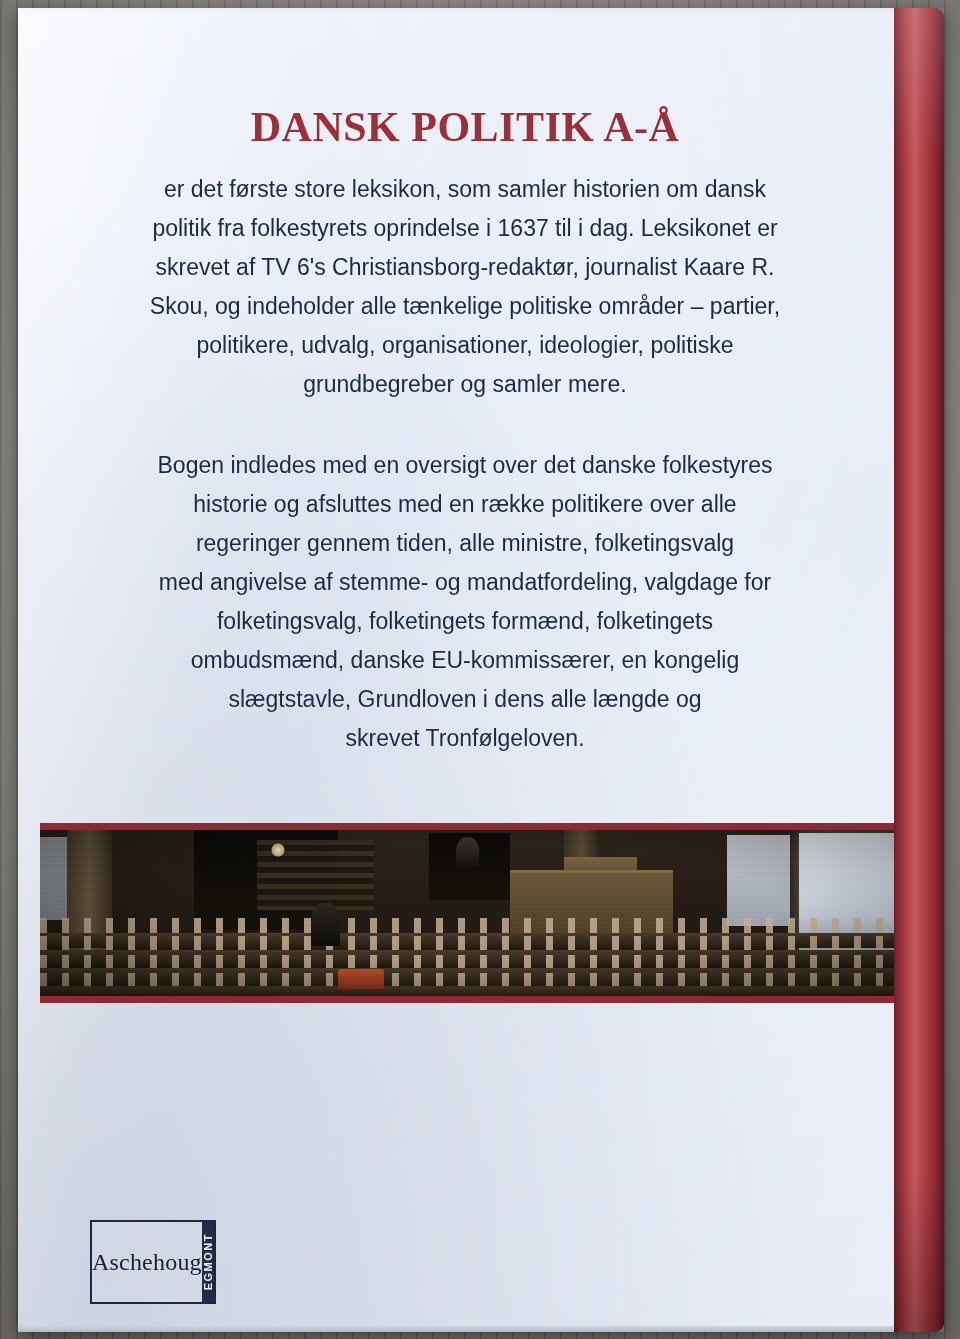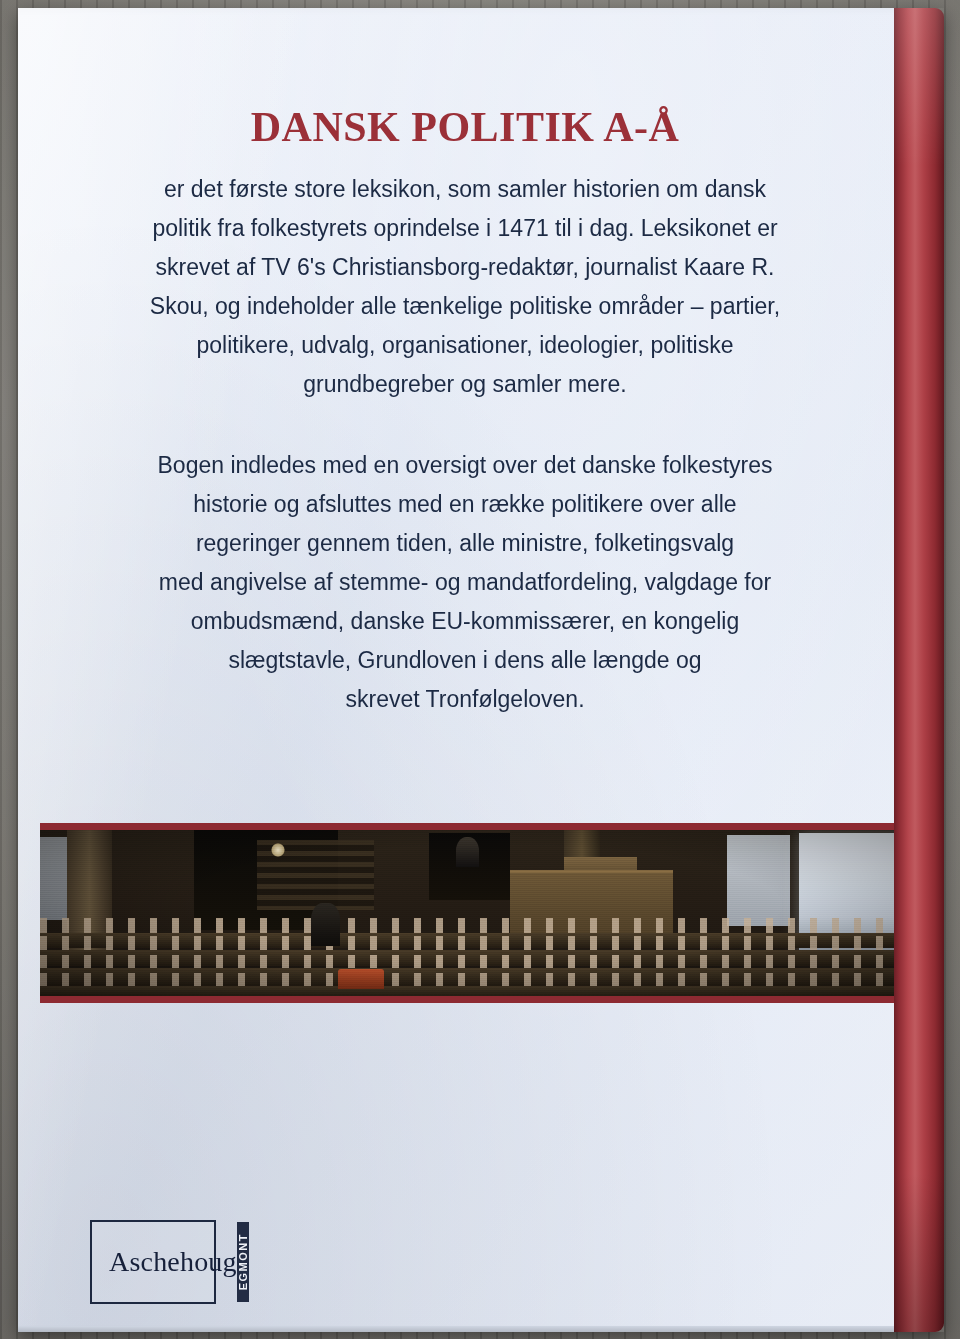--- a/index.html
+++ b/index.html
@@ -159,21 +159,21 @@
   #publisher{
     position:absolute;left:72px;top:1212px;
     width:122px;height:80px;
     border:2px solid #1d2840;
     background:rgba(255,255,255,.10);
     display:flex;align-items:stretch;
   }
   #publisher-name{
     flex:1;display:flex;align-items:center;justify-content:center;
     font-family:"Liberation Serif", serif;
-    font-size:28px;color:#16203a;letter-spacing:.2px;padding-left:17px;
+    font-size:24px;color:#16203a;letter-spacing:.2px;
   }
   #publisher-egmont{
     width:22px;background:#222c44;color:#eef1f7;
     display:flex;align-items:center;justify-content:center;
   }
   #publisher-egmont span{
     writing-mode:vertical-rl;transform:rotate(180deg);
     font-size:11px;letter-spacing:1.5px;font-weight:700;
   }
 
@@ -218,32 +218,33 @@
 <div id="book">
 
   <div id="board">
 
     <div id="textblock">
 
       <h1 id="title">DANSK POLITIK A-Å</h1>
 
       <p class="para" id="para1">
         <span class="ln">er det første store leksikon, som samler historien om dansk</span>
-        <span class="ln">politik fra folkestyrets oprindelse i 1471 til i dag. Leksikonet er</span>
+        <span class="ln">politik fra folkestyrets oprindelse i 1637 til i dag. Leksikonet er</span>
         <span class="ln">skrevet af TV 6's Christiansborg-redaktør, journalist Kaare R.</span>
         <span class="ln">Skou, og indeholder alle tænkelige politiske områder – partier,</span>
         <span class="ln">politikere, udvalg, organisationer, ideologier, politiske</span>
         <span class="ln">grundbegreber og samler mere.</span>
       </p>
 
       <p class="para" id="para2">
         <span class="ln">Bogen indledes med en oversigt over det danske folkestyres</span>
         <span class="ln">historie og afsluttes med en række politikere over alle</span>
         <span class="ln">regeringer gennem tiden, alle ministre, folketingsvalg</span>
         <span class="ln">med angivelse af stemme- og mandatfordeling, valgdage for</span>
+        <span class="ln">folketingsvalg, folketingets formænd, folketingets</span>
         <span class="ln">ombudsmænd, danske EU-kommissærer, en kongelig</span>
         <span class="ln">slægtstavle, Grundloven i dens alle længde og</span>
         <span class="ln">skrevet Tronfølgeloven.</span>
       </p>
 
     </div>
 
     <div id="bottom-edge"></div>
 
   </div>

